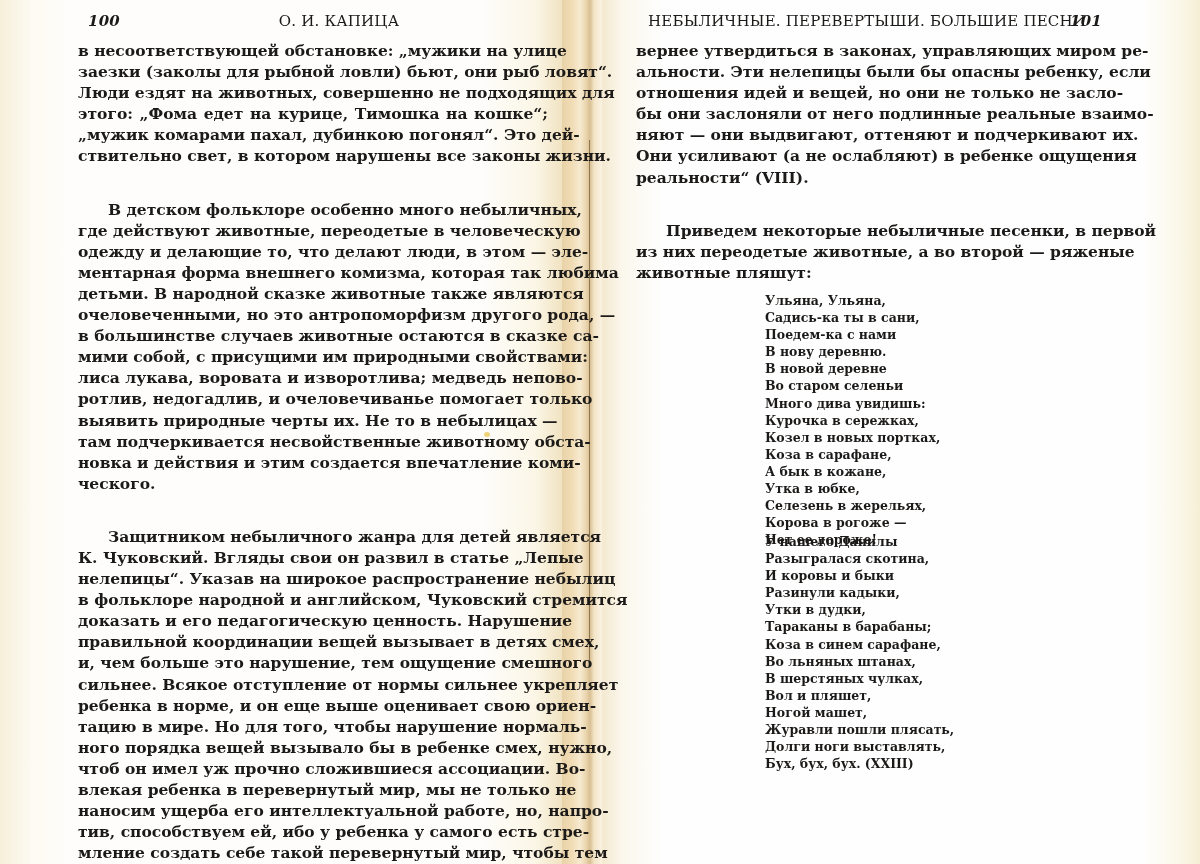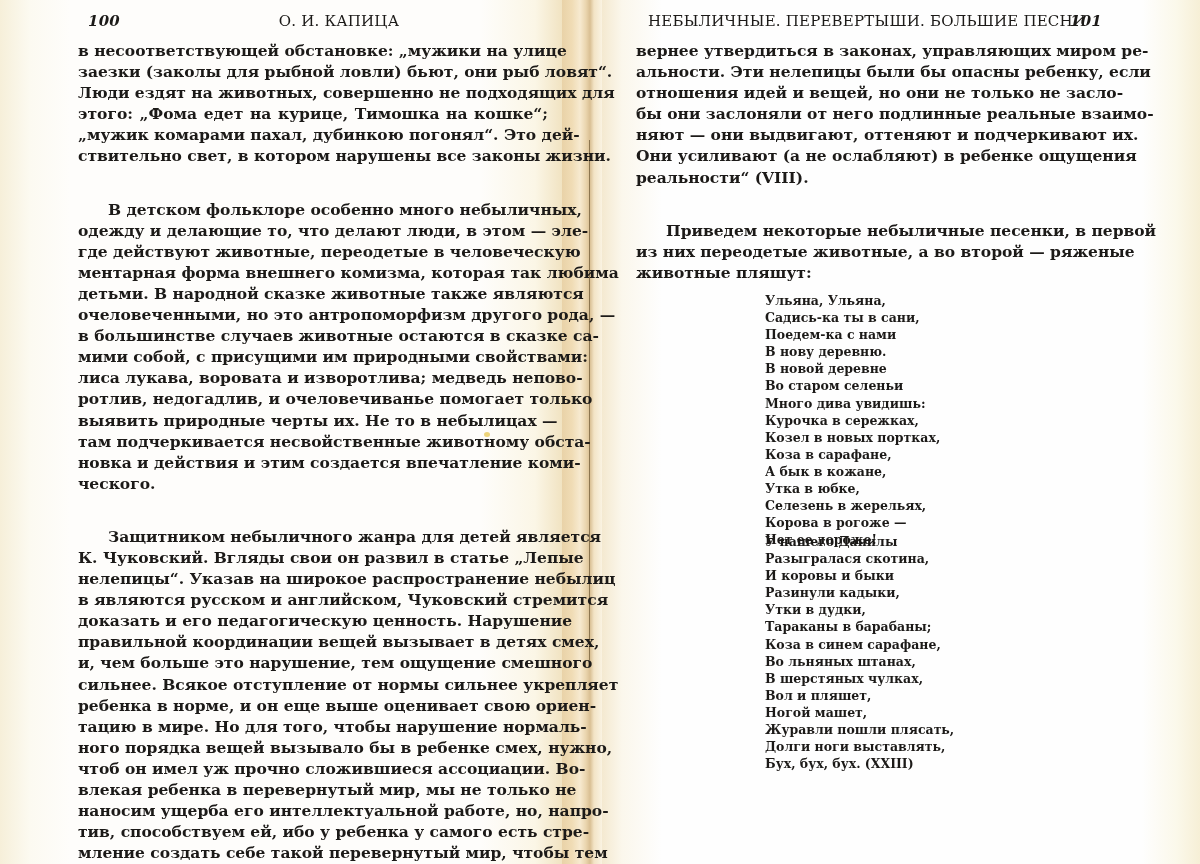--- a/index.html
+++ b/index.html
@@ -91,37 +91,37 @@
   </div>
 
   <div class="body-text left-body" id="left-body">
       <span class="line">в несоответствующей обстановке: „мужики на улице</span>
       <span class="line">заезки (заколы для рыбной ловли) бьют, они рыб ловят“.</span>
       <span class="line">Люди ездят на животных, совершенно не подходящих для</span>
       <span class="line">этого: „Фома едет на курице, Тимошка на кошке“;</span>
       <span class="line">„мужик комарами пахал, дубинкою погонял“. Это дей-</span>
       <span class="line">ствительно свет, в котором нарушены все законы жизни.</span>
       <span class="line indent">В детском фольклоре особенно много небыличных,</span>
+      <span class="line">где действуют животные, переодетые в человеческую</span>
       <span class="line">одежду и делающие то, что делают люди, в этом — эле-</span>
-      <span class="line">где действуют животные, переодетые в человеческую</span>
       <span class="line">ментарная форма внешнего комизма, которая так любима</span>
       <span class="line">детьми. В народной сказке животные также являются</span>
       <span class="line">очеловеченными, но это антропоморфизм другого рода, —</span>
       <span class="line">в большинстве случаев животные остаются в сказке са-</span>
       <span class="line">мими собой, с присущими им природными свойствами:</span>
       <span class="line">лиса лукава, воровата и изворотлива; медведь непово-</span>
       <span class="line">ротлив, недогадлив, и очеловечиванье помогает только</span>
       <span class="line">выявить природные черты их. Не то в небылицах —</span>
       <span class="line">там подчеркивается несвойственные животному обста-</span>
       <span class="line">новка и действия и этим создается впечатление коми-</span>
       <span class="line last">ческого.</span>
       <span class="line indent">Защитником небыличного жанра для детей является</span>
       <span class="line">К. Чуковский. Вгляды свои он развил в статье „Лепые</span>
       <span class="line">нелепицы“. Указав на широкое распространение небылиц</span>
-      <span class="line">в являются русском и английском, Чуковский стремится</span>
+      <span class="line">в фольклоре народной и английском, Чуковский стремится</span>
       <span class="line">доказать и его педагогическую ценность. Нарушение</span>
       <span class="line">правильной координации вещей вызывает в детях смех,</span>
       <span class="line">и, чем больше это нарушение, тем ощущение смешного</span>
       <span class="line">сильнее. Всякое отступление от нормы сильнее укрепляет</span>
       <span class="line">ребенка в норме, и он еще выше оценивает свою ориен-</span>
       <span class="line">тацию в мире. Но для того, чтобы нарушение нормаль-</span>
       <span class="line">ного порядка вещей вызывало бы в ребенке смех, нужно,</span>
       <span class="line">чтоб он имел уж прочно сложившиеся ассоциации. Во-</span>
       <span class="line">влекая ребенка в перевернутый мир, мы не только не</span>
       <span class="line">наносим ущерба его интеллектуальной работе, но, напро-</span>

